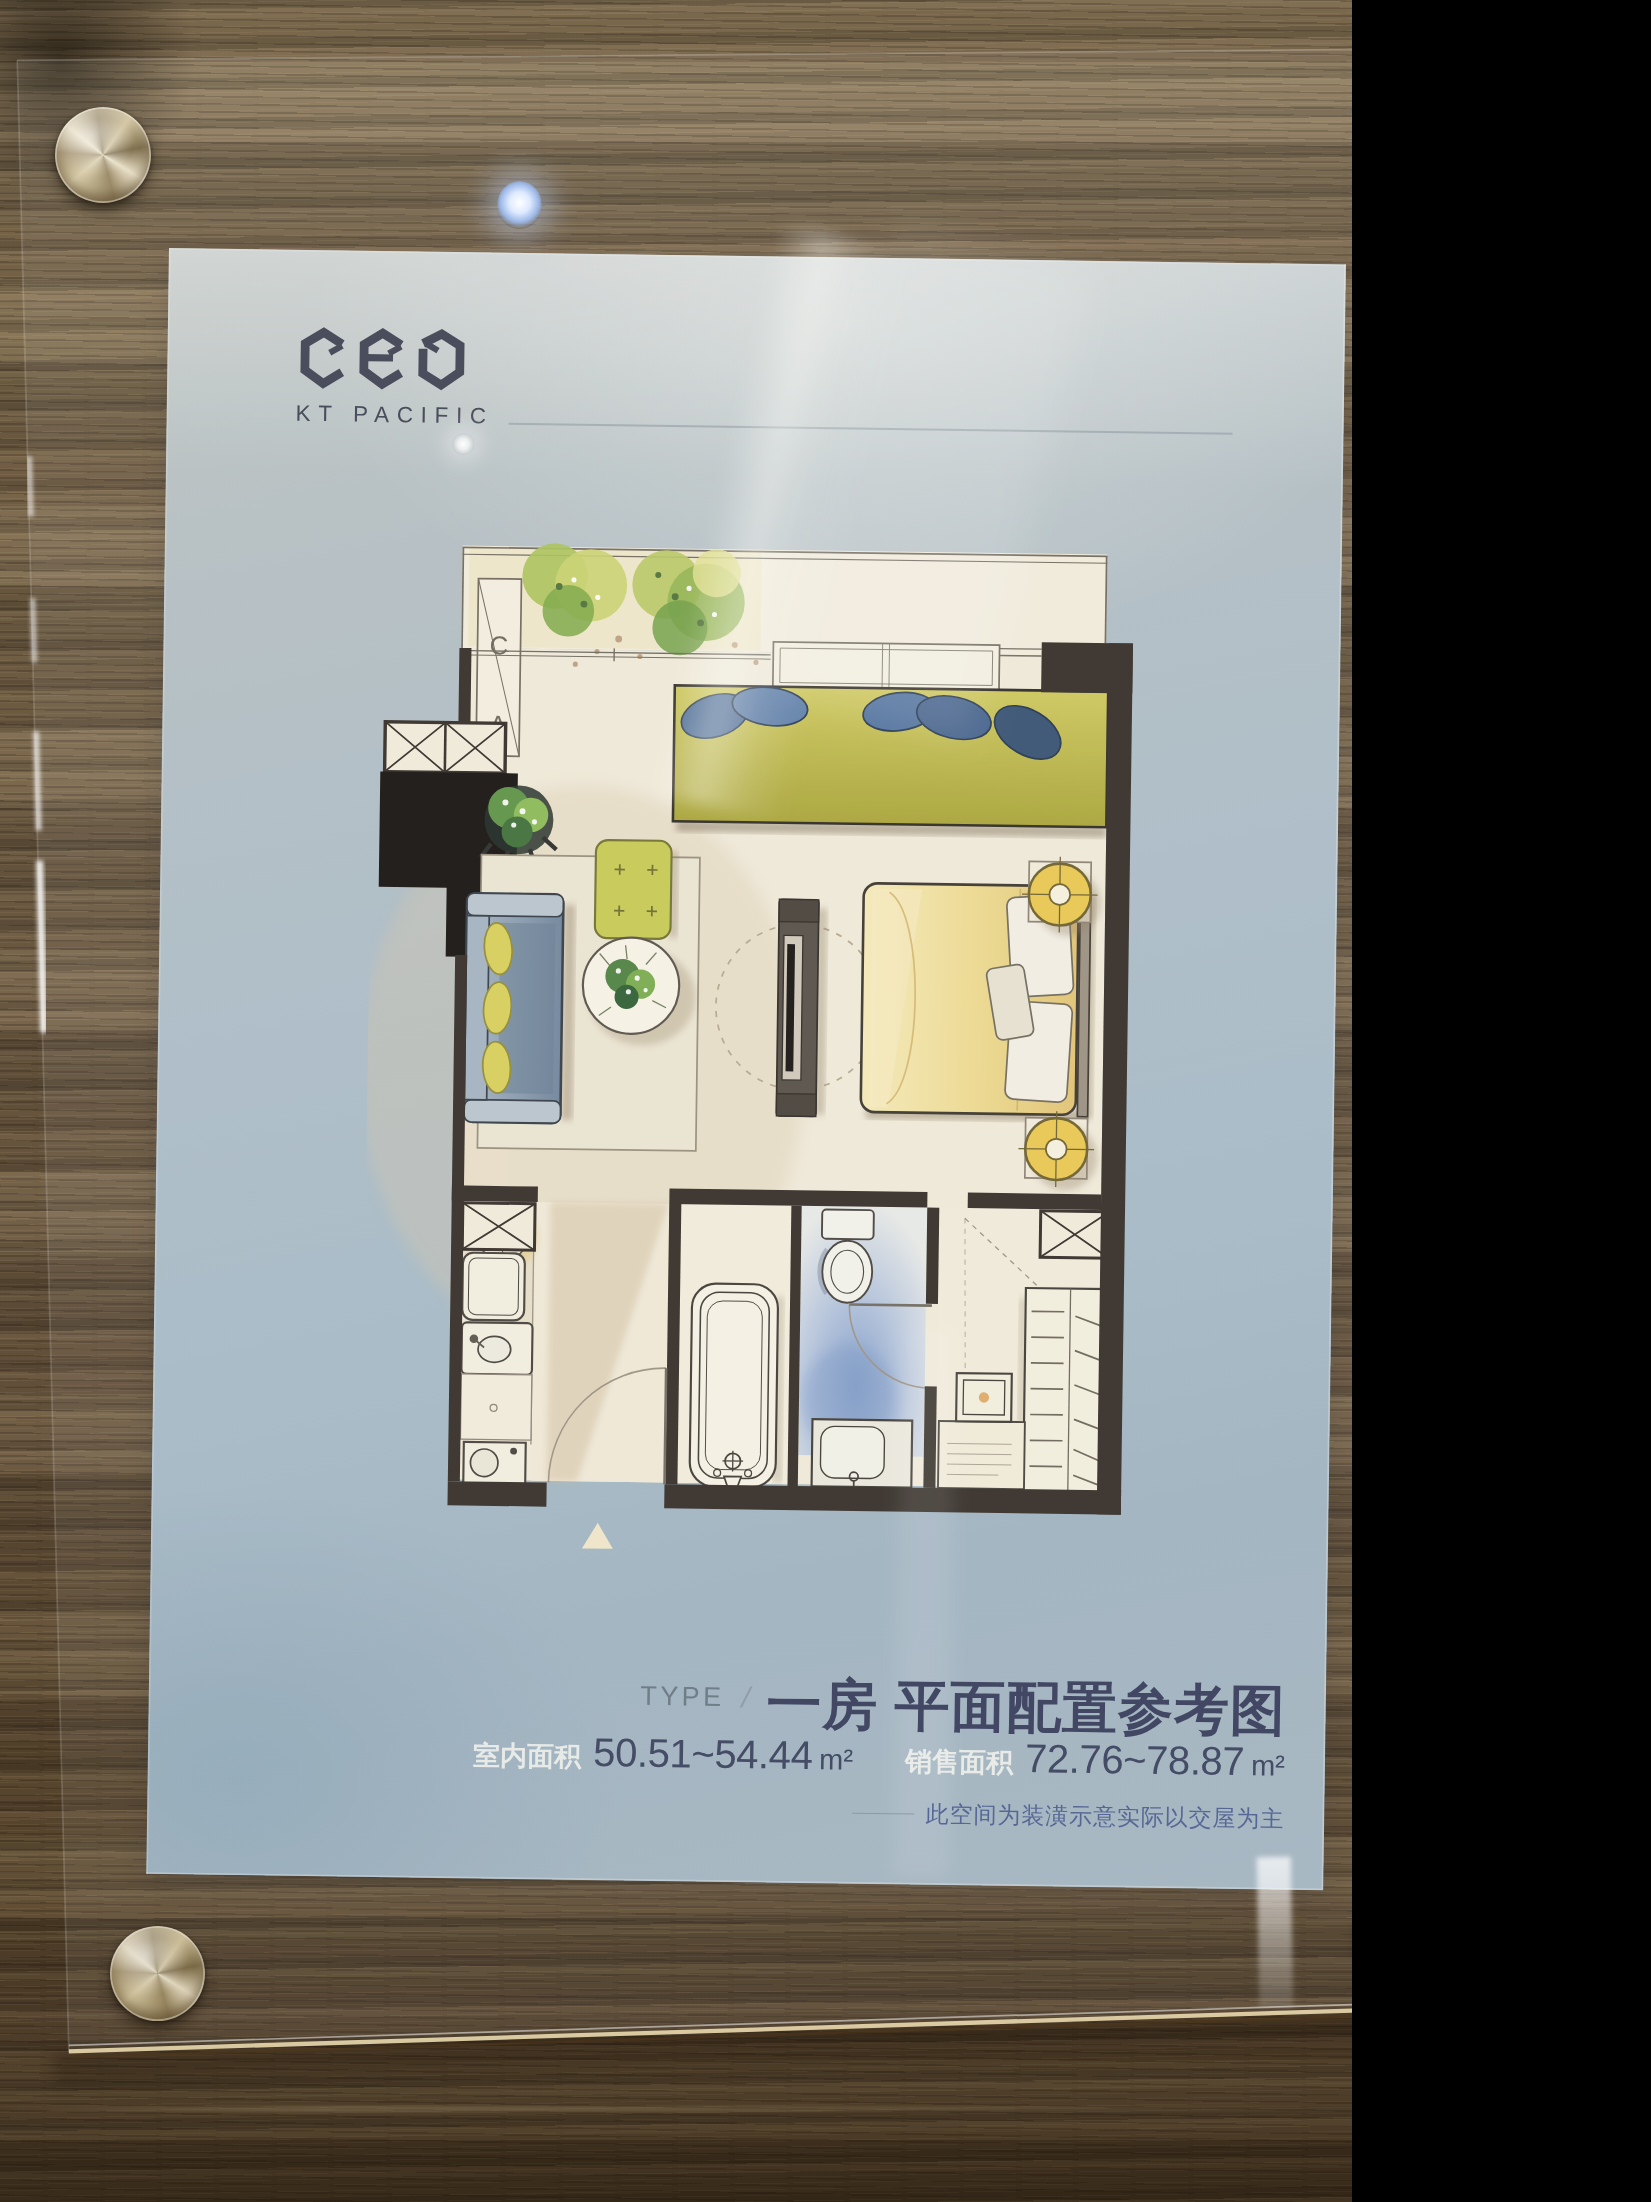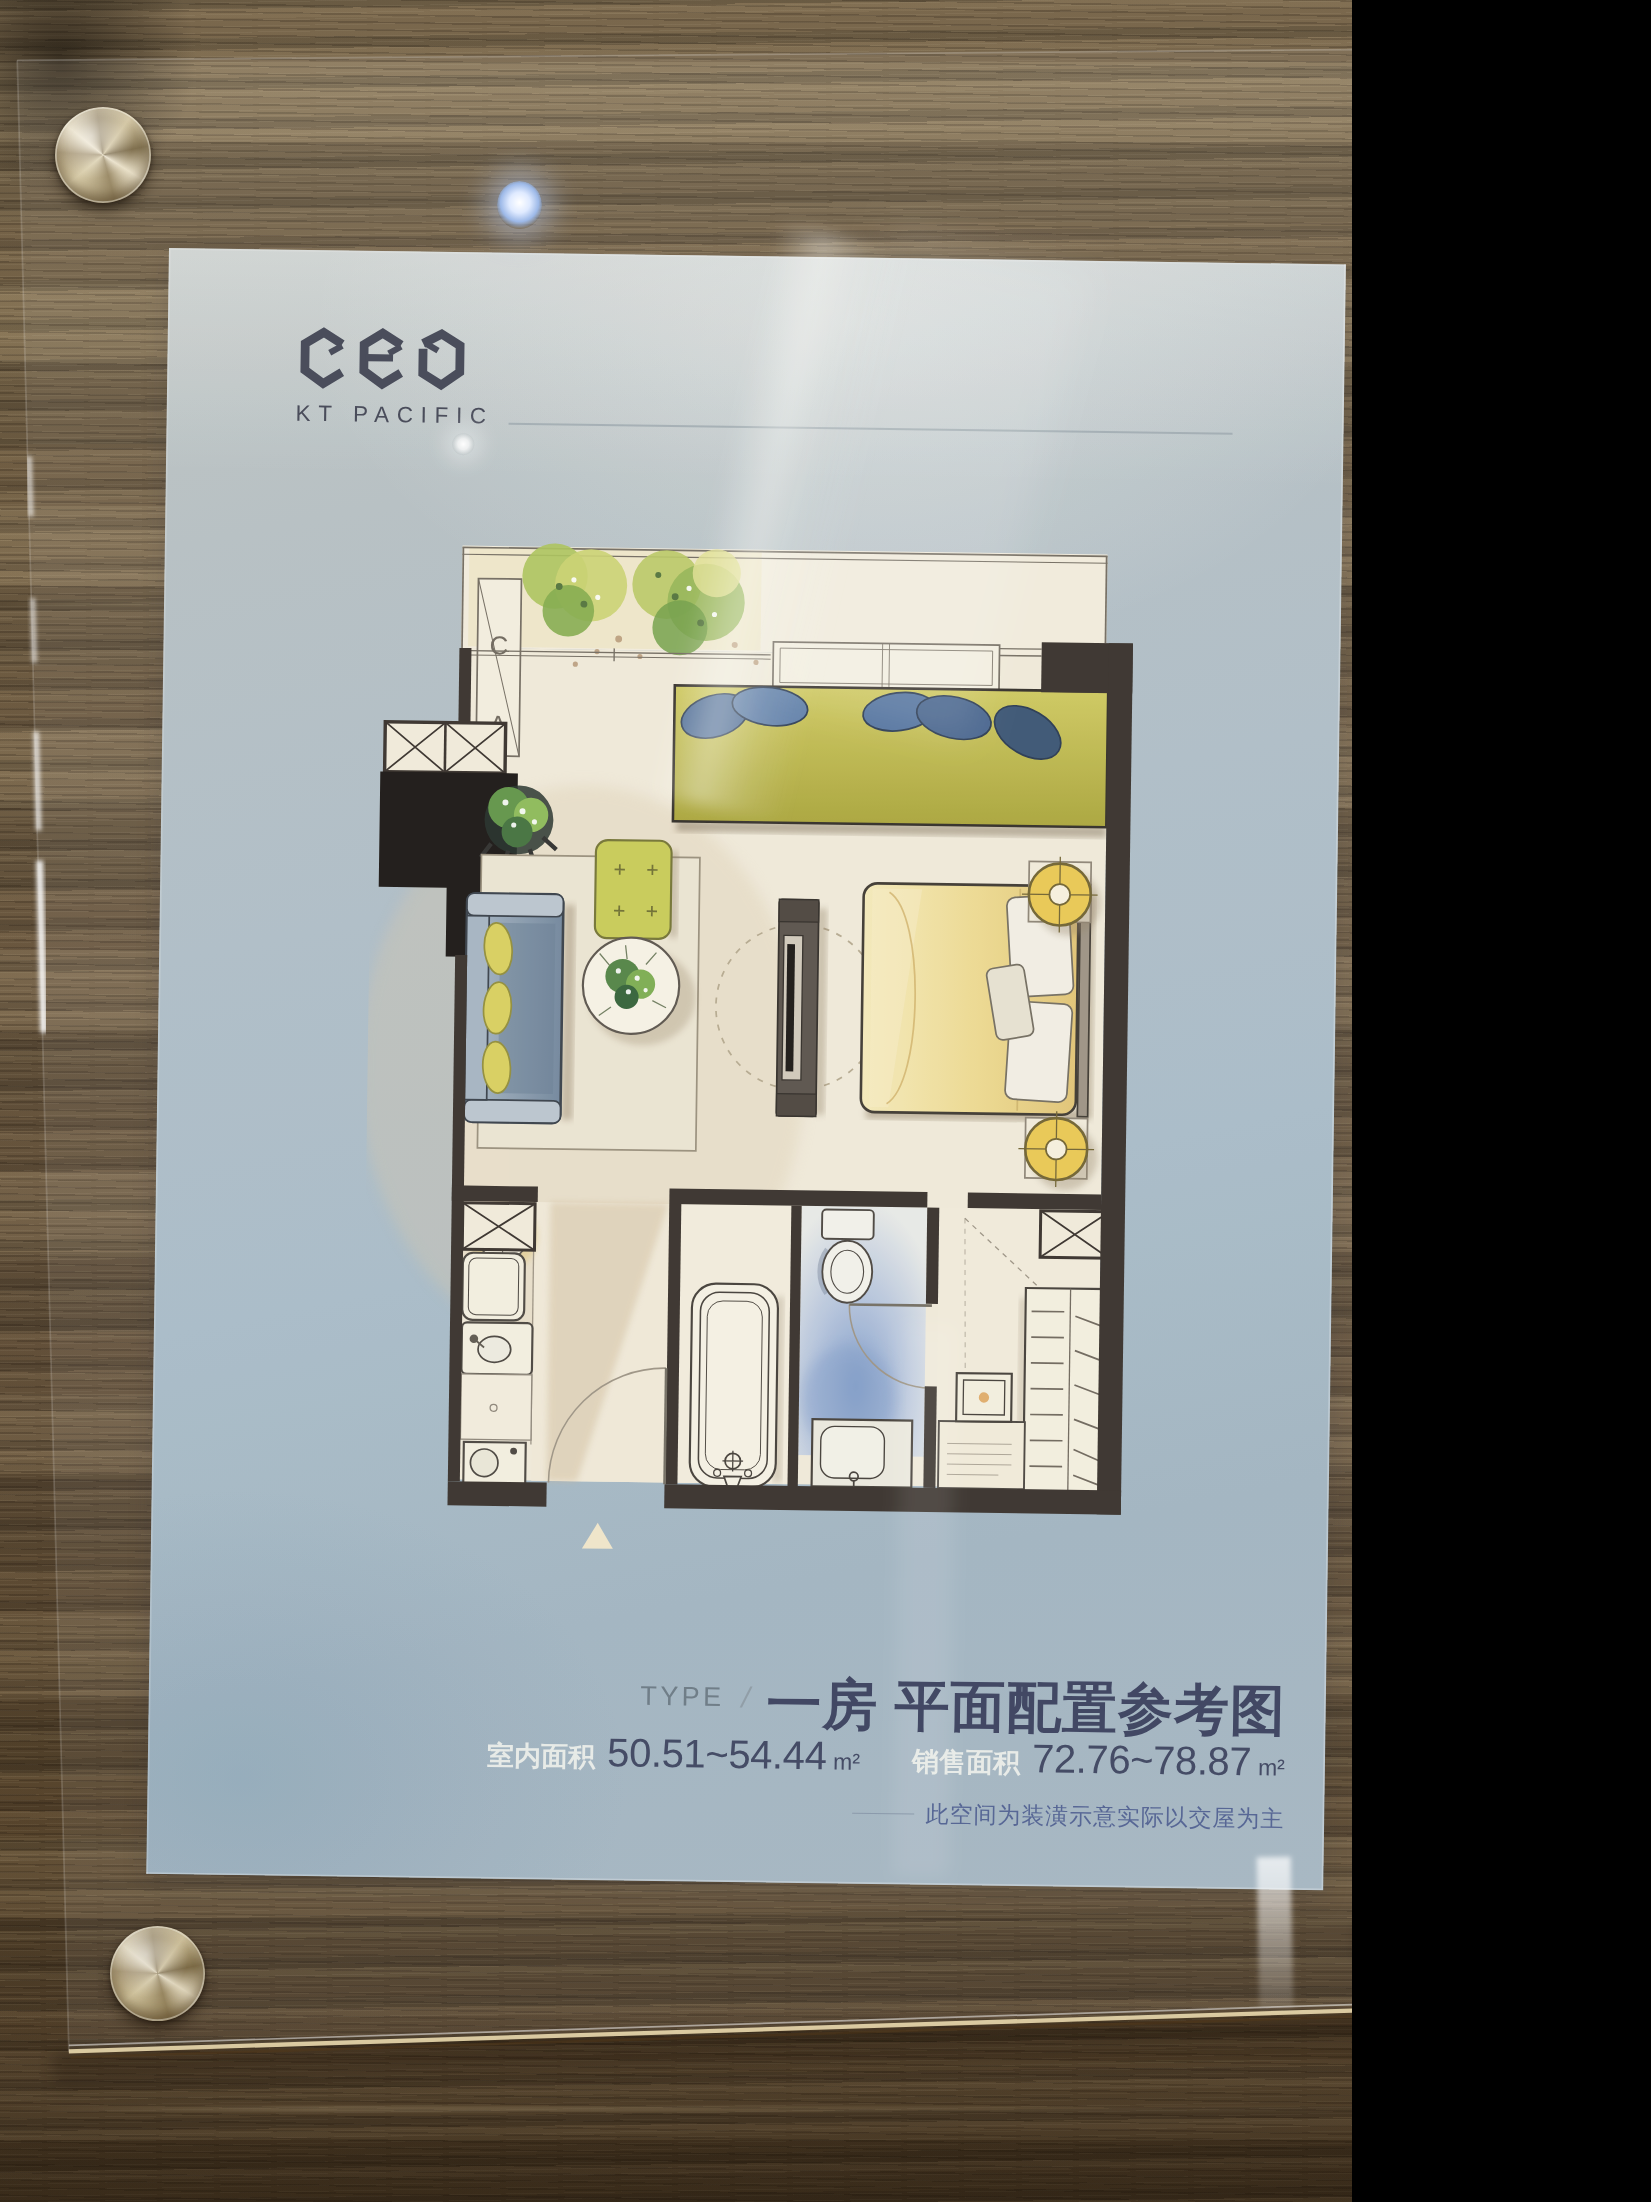--- a/index.html
+++ b/index.html
@@ -59,21 +59,21 @@
   .plan-wrap{position:absolute;left:210px;top:281px;width:774px;height:1020px;}
 
   .type-row{position:absolute;left:361px;top:1411px;width:776px;display:flex;align-items:center;justify-content:flex-end;gap:17px;}
   .type-label{font-size:27px;letter-spacing:3.4px;color:#677681;transform:translateY(-6.9px);}
   .type-slash{font-size:29px;color:#8a98a2;transform:translateY(-6.9px) skewX(-12deg);}
   .plan-title{font-size:55px;font-weight:700;color:#353c5a;letter-spacing:0.9px;white-space:nowrap;}
 
   .area-row{position:absolute;left:361px;top:1476px;width:776px;display:flex;align-items:baseline;justify-content:flex-end;}
   .area-label{font-size:27px;font-weight:700;color:rgba(241,243,237,0.88);margin-right:12px;white-space:nowrap;}
   .area-value{font-size:40px;color:#39405c;letter-spacing:-0.4px;white-space:nowrap;}
-  .area-unit{font-size:23px;color:#39405c;margin-left:6.9px;}
+  .area-unit{font-size:29px;color:#39405c;margin-left:6.9px;}
   .area-sep{width:0.9px;height:40px;background:rgba(255,255,255,0.55);margin:0 26px;align-self:center;}
 
   .disclaimer-row{position:absolute;left:361px;top:1540px;width:776px;display:flex;align-items:center;justify-content:flex-end;gap:12px;}
   .disclaimer-line{width:62px;height:0.9px;background:#7d8ca0;opacity:.8;}
   .disclaimer-text{font-size:23px;color:#4c5d8f;letter-spacing:0.9px;white-space:nowrap;}
 
   
   .glass-svg{position:absolute;left:0;top:0;}
   .led-dot{position:absolute;left:497px;top:181px;width:45px;height:48px;border-radius:50%;
          background:radial-gradient(circle at 50% 45%, #ffffff 0%, #dfeaff 30%, #9db9e8 55%, rgba(150,180,230,0) 78%);

